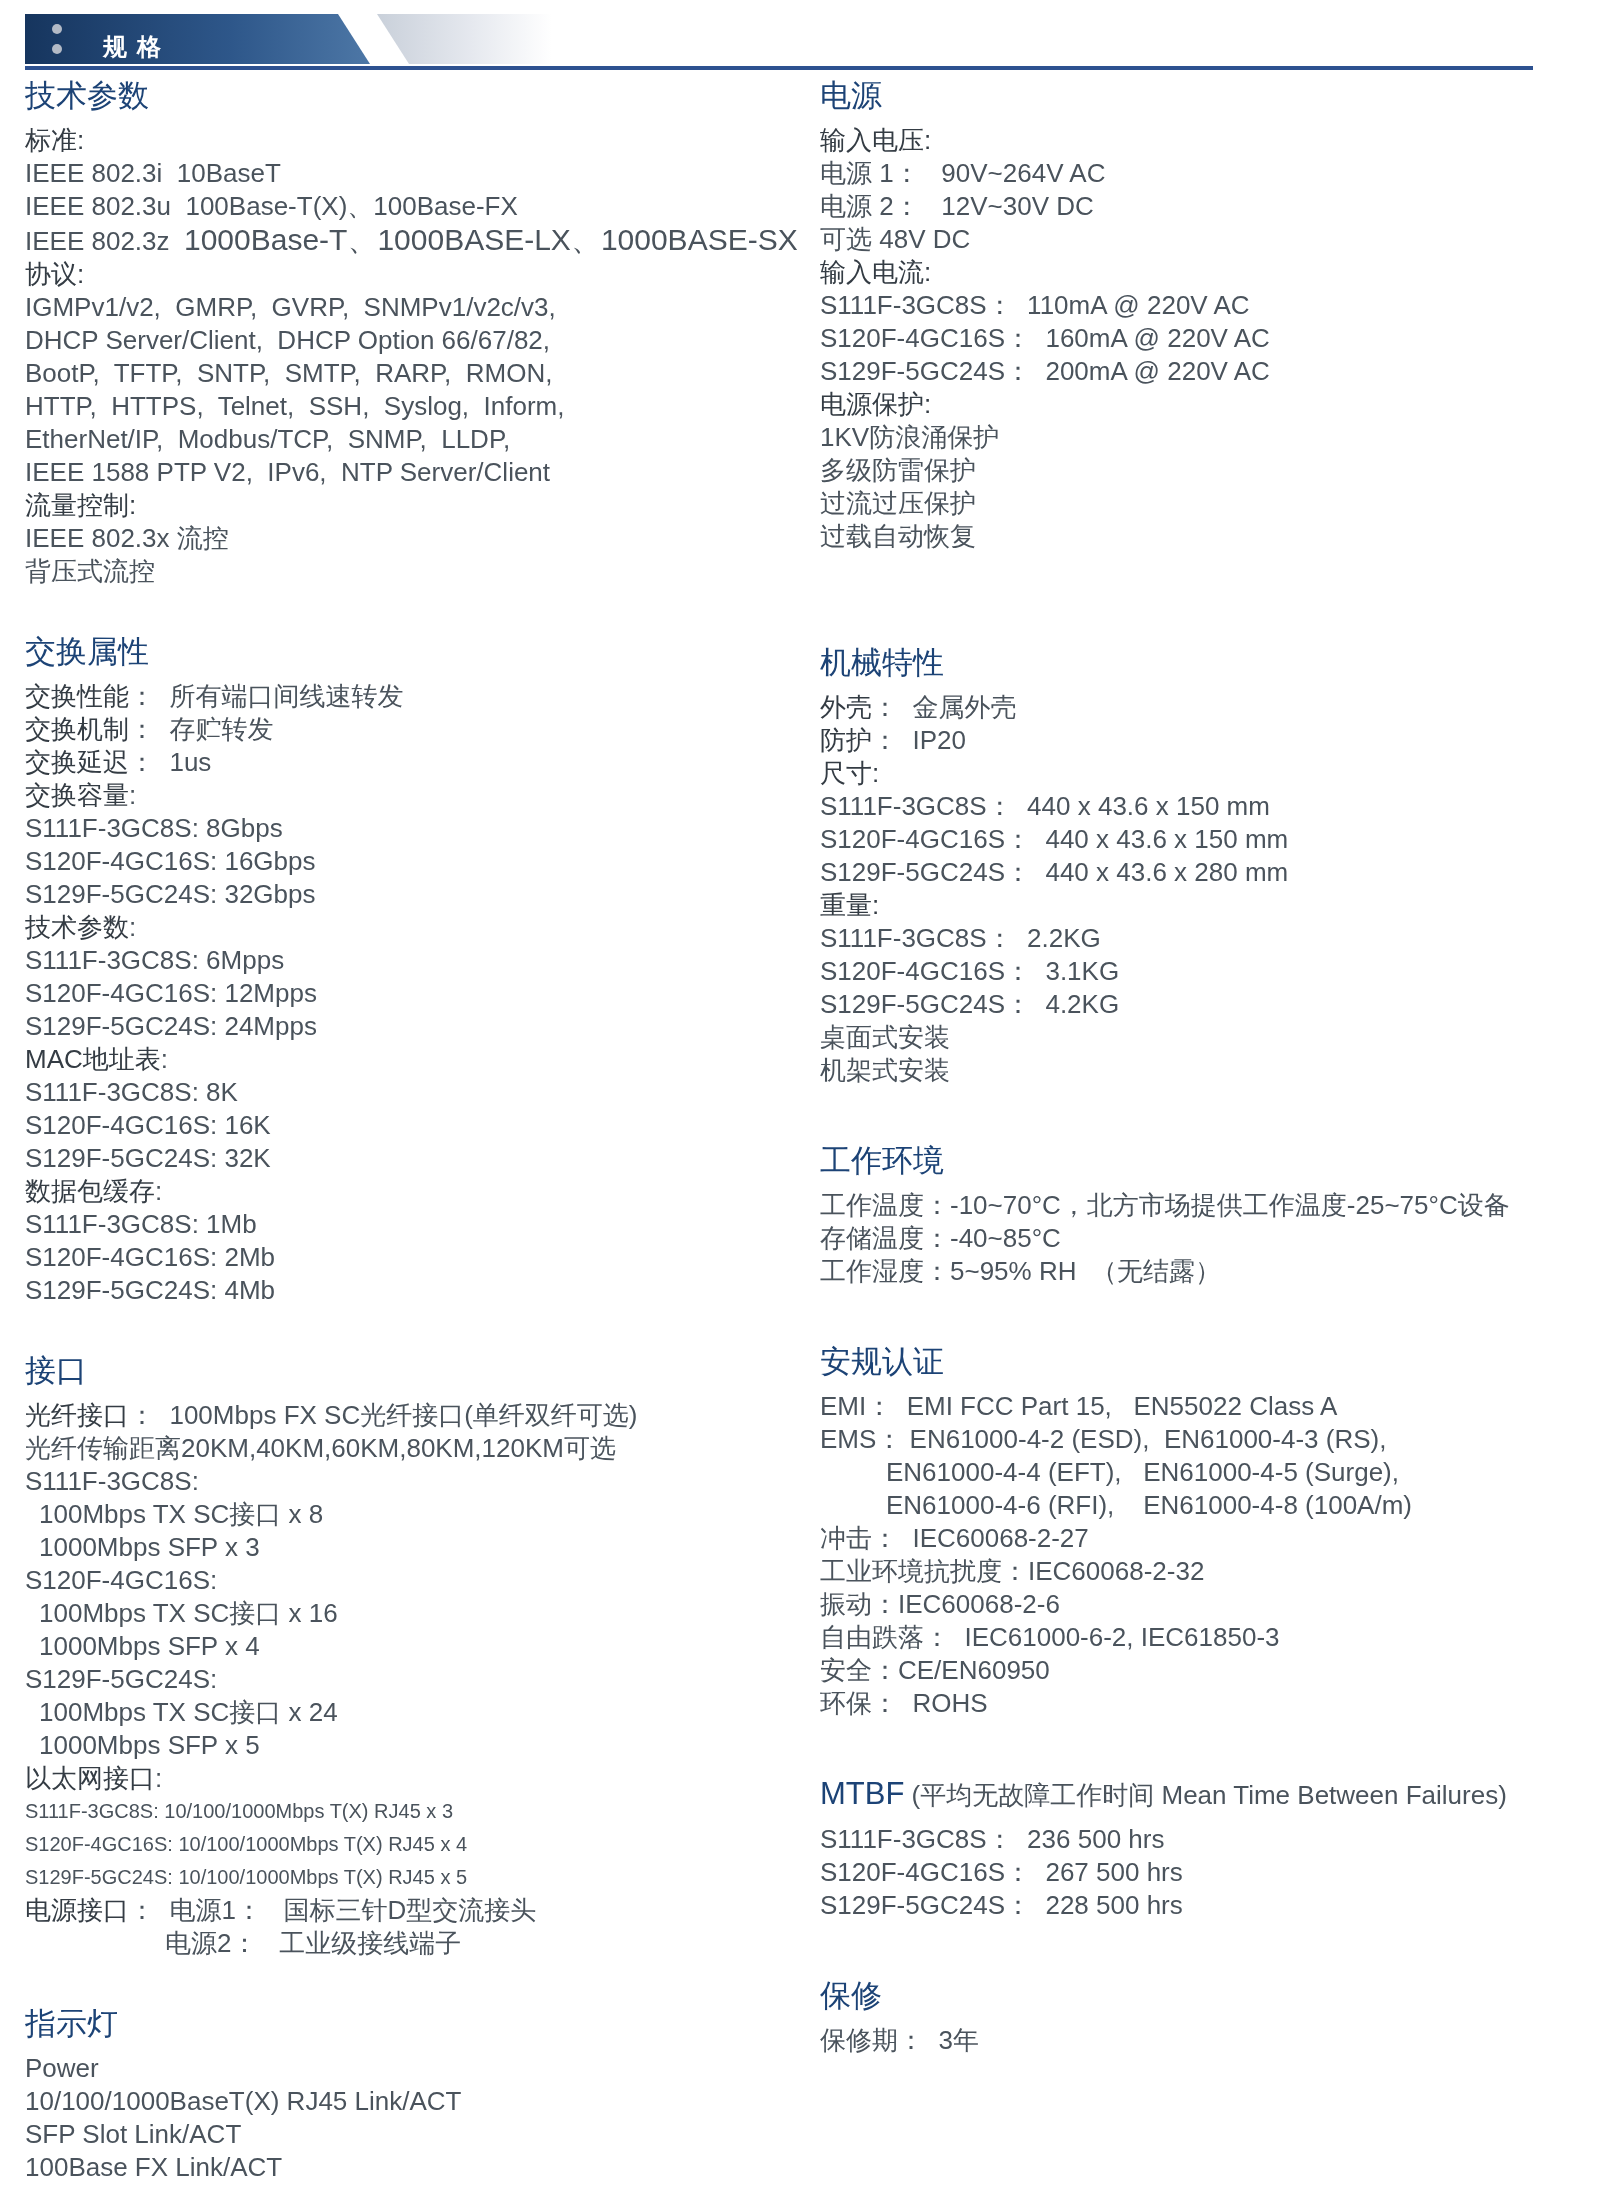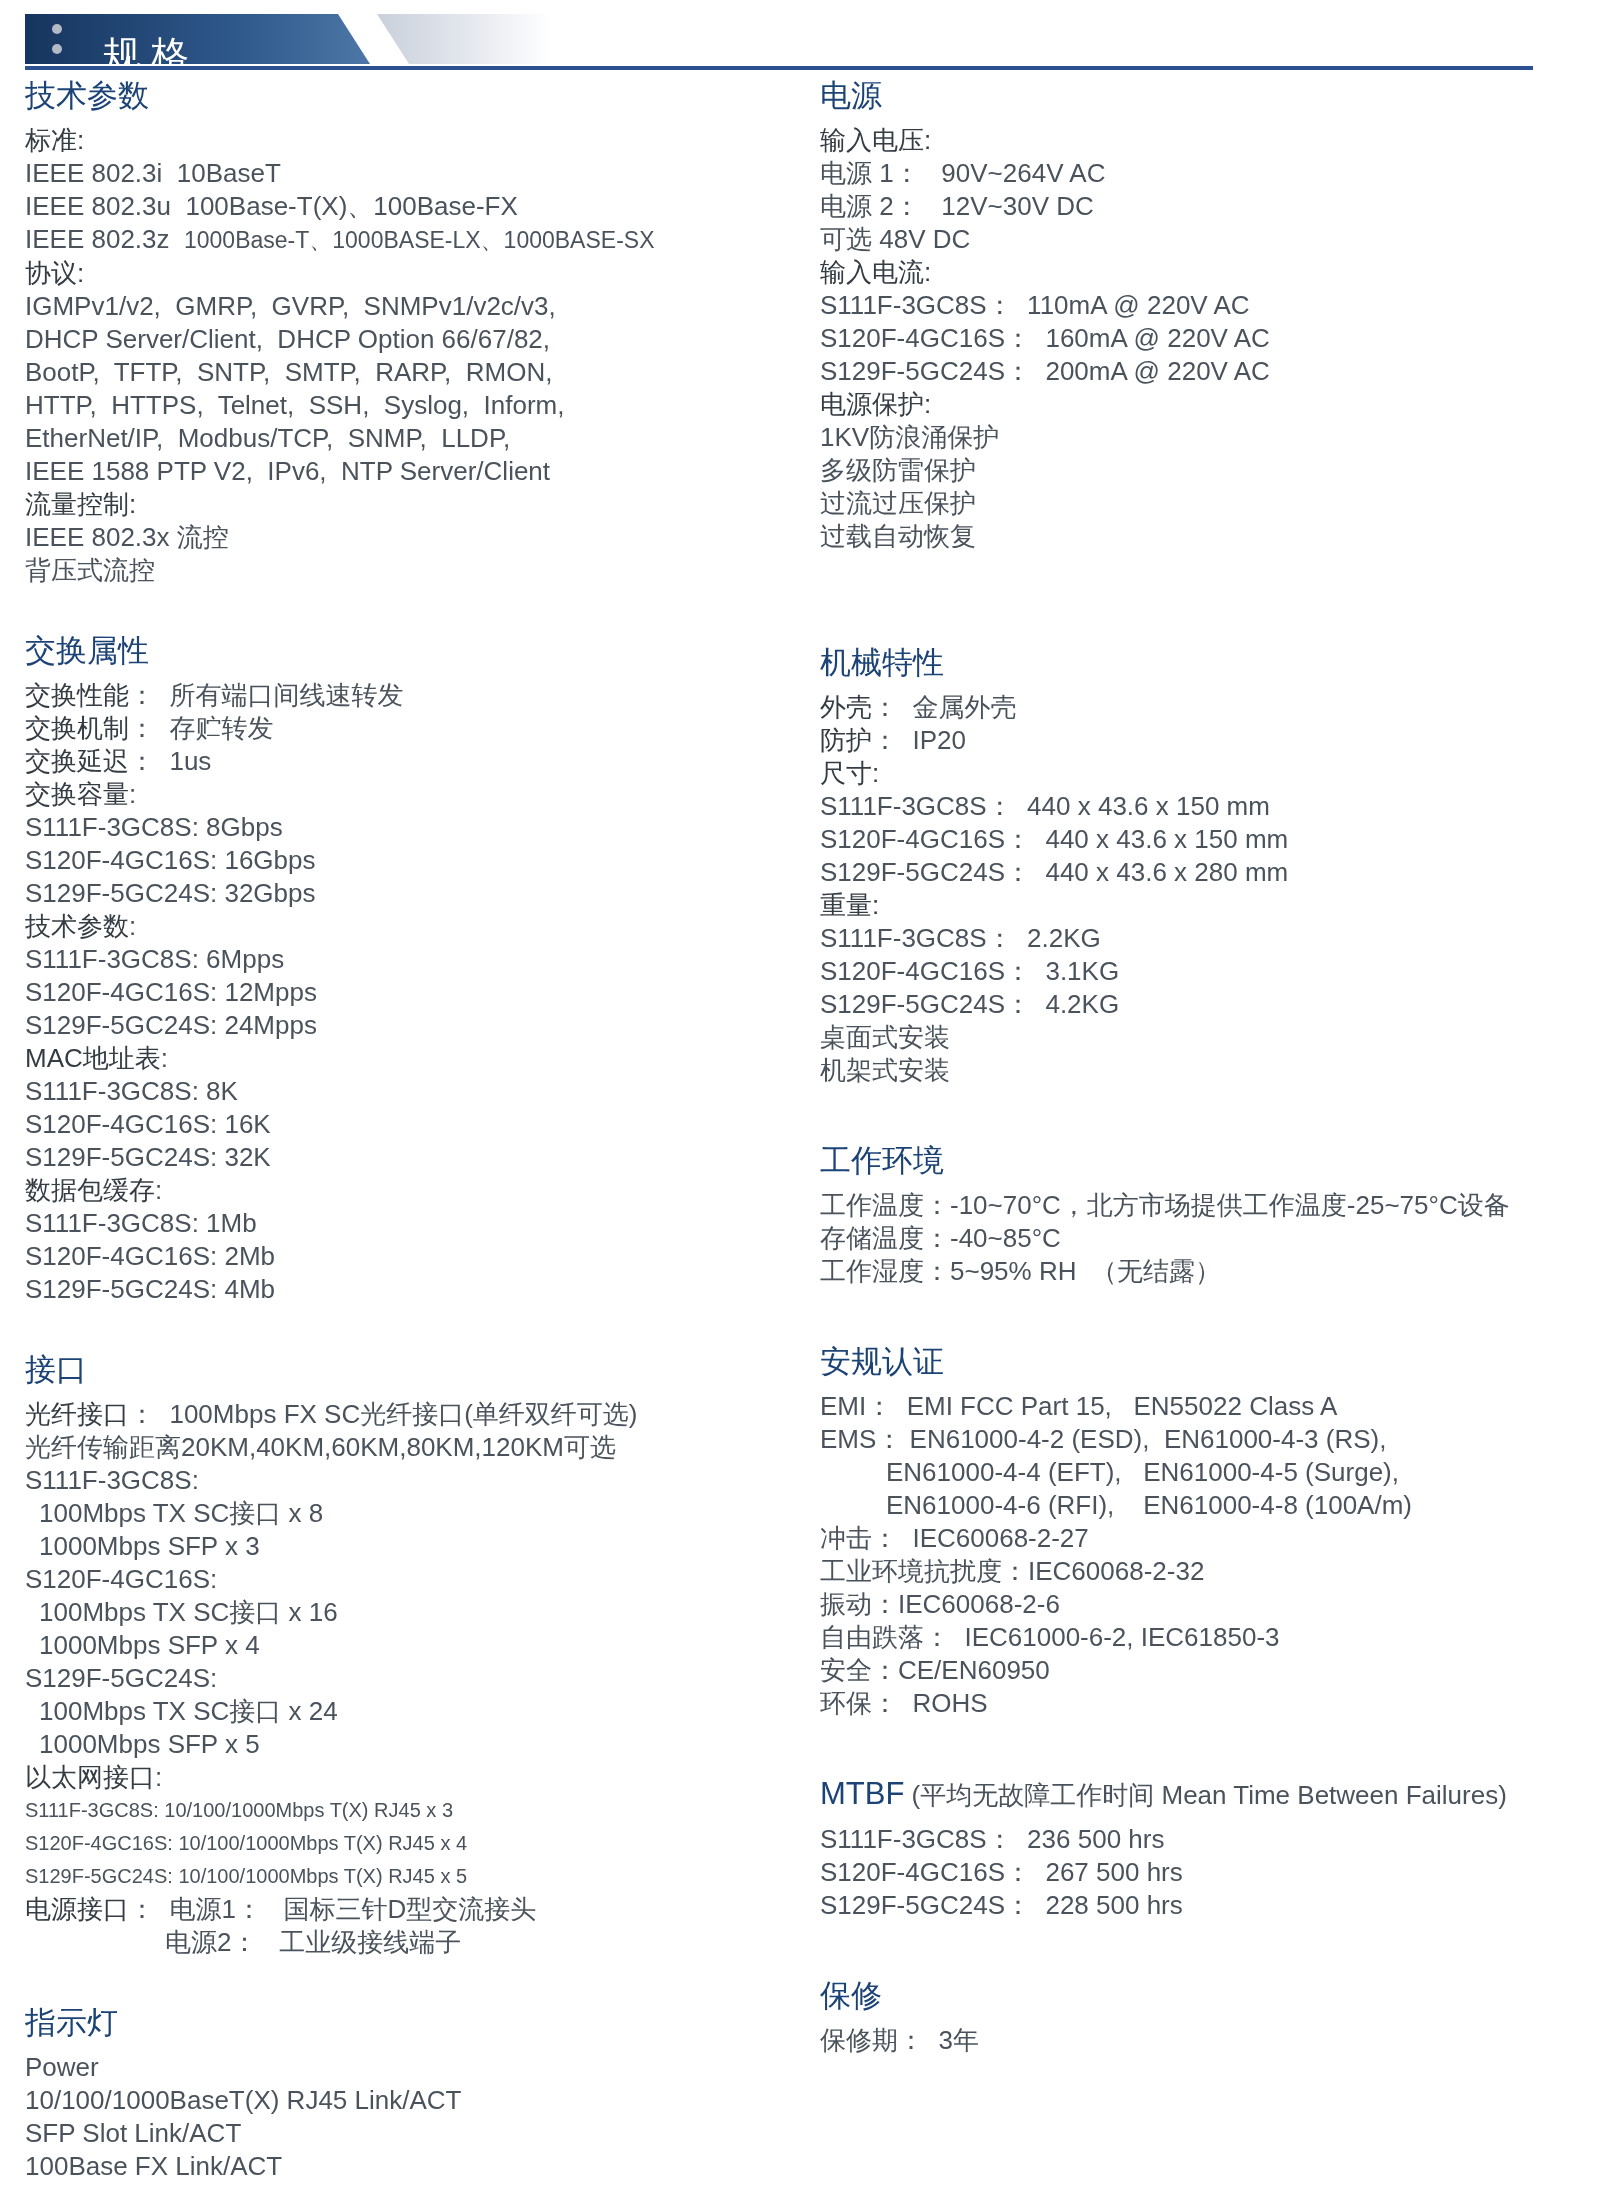--- a/index.html
+++ b/index.html
@@ -14,41 +14,41 @@
   
   .banner{position:absolute;left:25px;top:14px;height:50px;width:1510px}
   .banner-blue{position:absolute;left:0;top:0;width:345px;height:50px;
     background:linear-gradient(90deg,var(--banner-dark) 0%,var(--banner-mid) 60%,var(--banner-light) 100%);
     clip-path:polygon(0 0,calc(100% - 32px) 0,100% 100%,0 100%);}
   .banner-gray{position:absolute;left:352px;top:0;width:175px;height:50px;
     background:linear-gradient(90deg,#c9d0da 0%,#e6e9ef 55%,rgba(255,255,255,0) 100%);
     clip-path:polygon(0 0,100% 0,100% 100%,32px 100%);}
   .dots{position:absolute;left:27px;top:10px;width:10px;height:30px;display:flex;flex-direction:column;justify-content:space-between}
   .dots i{display:block;width:10px;height:10px;border-radius:50%;background:#b3bac6}
-  .banner-title{position:absolute;left:78px;top:16px;height:50px;line-height:50px;color:#fff;
-    font-size:38px;font-weight:400;letter-spacing:10px;white-space:nowrap}
+  .banner-title{position:absolute;left:78px;top:8px;height:50px;line-height:50px;color:#fff;
+    font-size:24px;font-weight:700;letter-spacing:10px;white-space:nowrap}
   .underline{position:absolute;left:25px;top:66px;width:1508px;height:4px;background:var(--underline)}
 
   
   .col{position:absolute;top:78px}
   .col-left{left:25px;width:790px}
   .col-right{left:820px;width:780px}
 
   .section{margin-top:46px}
   .col-right .section{margin-top:56px}
   .col-right .section:nth-of-type(2){margin-top:92px}
   .col .section:first-of-type{margin-top:0}
 
   .sec-heading{margin:0 0 10px 0;font-size:31px;line-height:36px;font-weight:400;color:var(--heading);white-space:nowrap}
   .heading-suffix{font-size:26px;color:var(--body);font-weight:400}
 
   .line{margin:0;font-size:26px;line-height:33px;color:var(--body);white-space:pre-wrap}
   .line.sm{font-size:20px}
   .seg-b{font-weight:400;color:var(--label)}
-  .seg-sm{font-size:23px}
+  .seg-sm{font-size:30px}
   .ind1{padding-left:14px}
   .ind2{padding-left:140px}
   .ind3{padding-left:66px}
 </style>
 </head>
 <body>
 
 <div class="page">
 
   <div class="banner">

